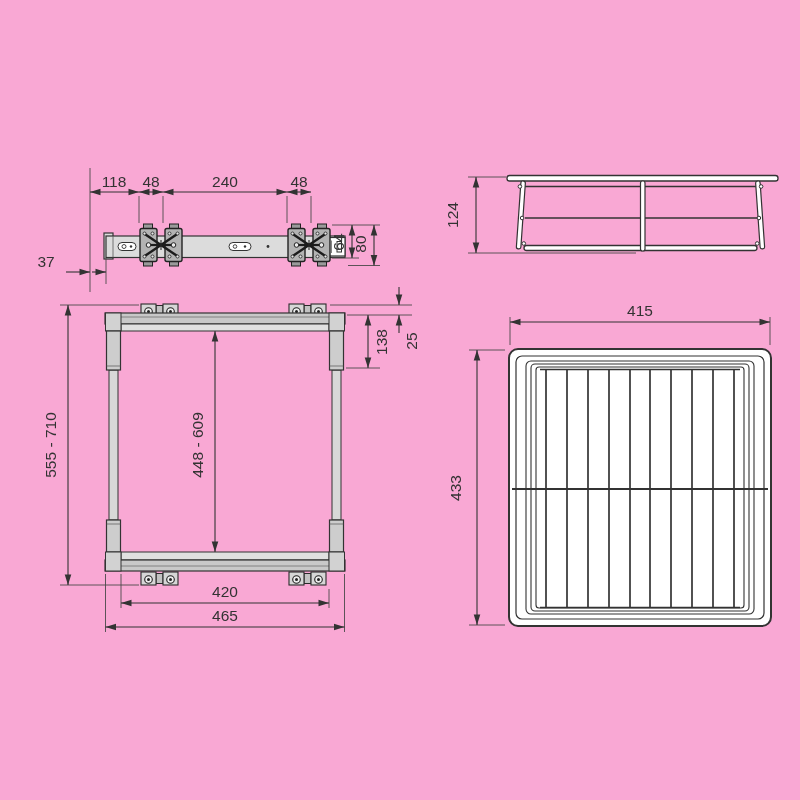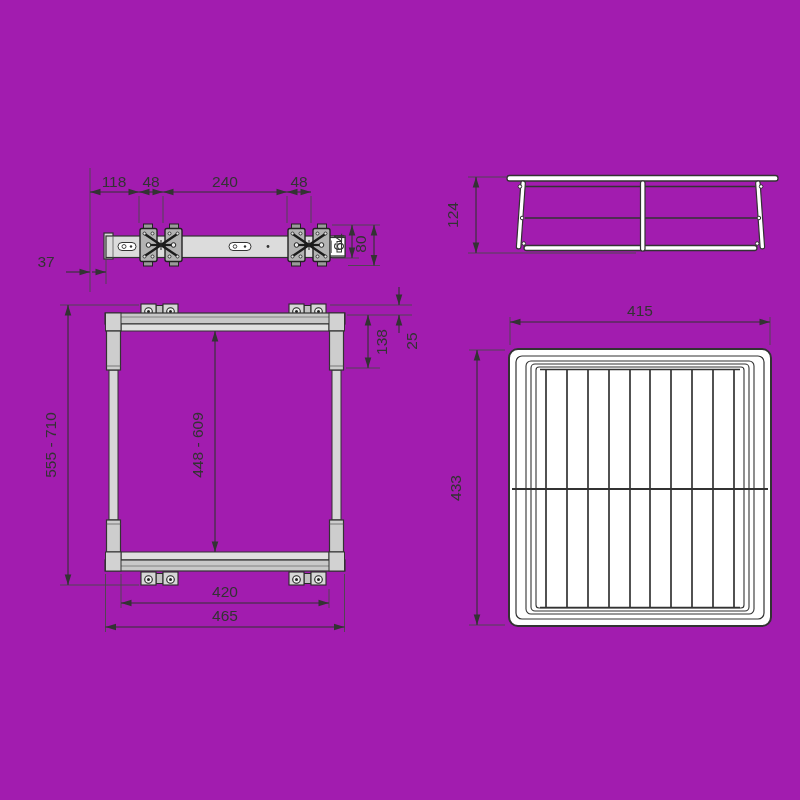--- a/index.html
+++ b/index.html
@@ -1,16 +1,16 @@
 <!DOCTYPE html>
 <html><head>
 <meta charset="utf-8">
 <style>
   html,body{margin:0;padding:0;background:#ffffff;}
-  .canvas{width:800px;height:800px;position:relative;background:#a21caf;overflow:hidden;}
+  .canvas{width:800px;height:800px;position:relative;background:#f9a8d4;overflow:hidden;}
   svg{display:block;}
   text.dim{
     font-family:"Liberation Sans", sans-serif;
     font-size:15.5px;
     fill:#333333;
   }
   .ext{stroke:#4a4a4a;stroke-width:0.9;fill:none;}
   .dimline{stroke:#333333;stroke-width:1.1;fill:none;}
 </style>
 </head>

